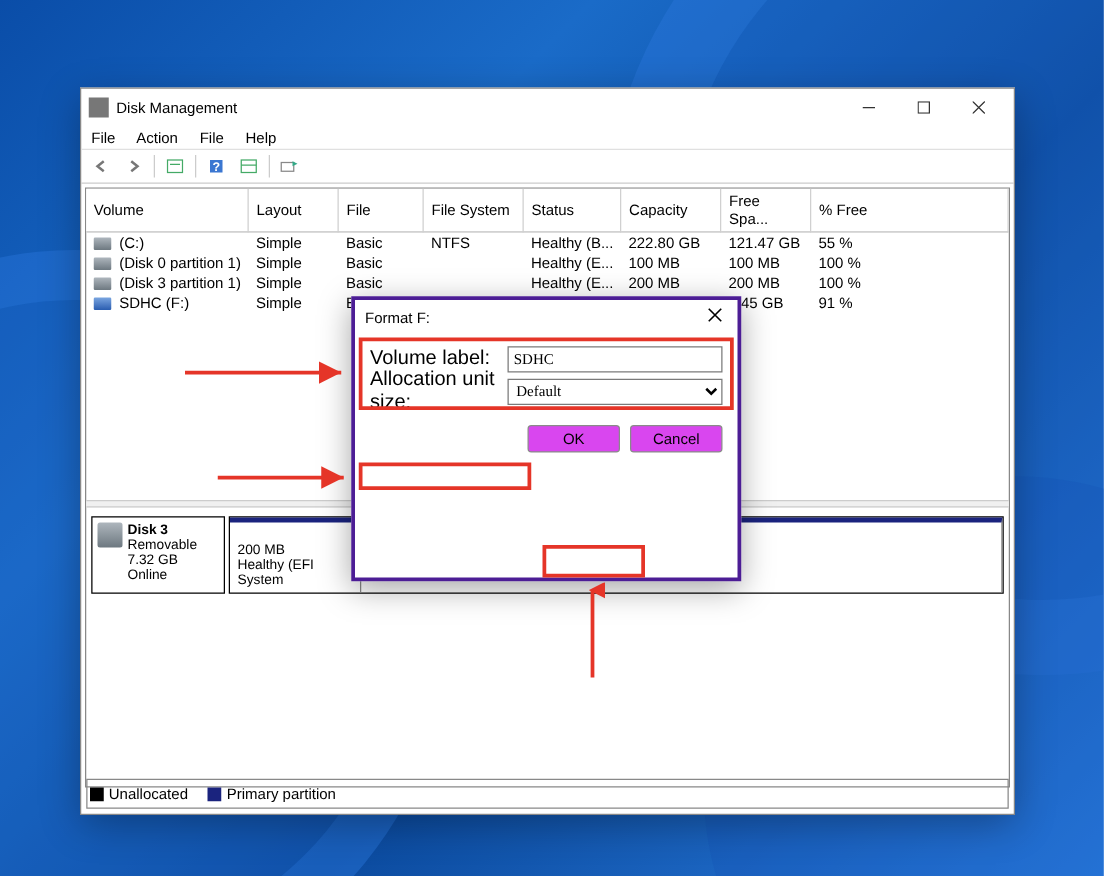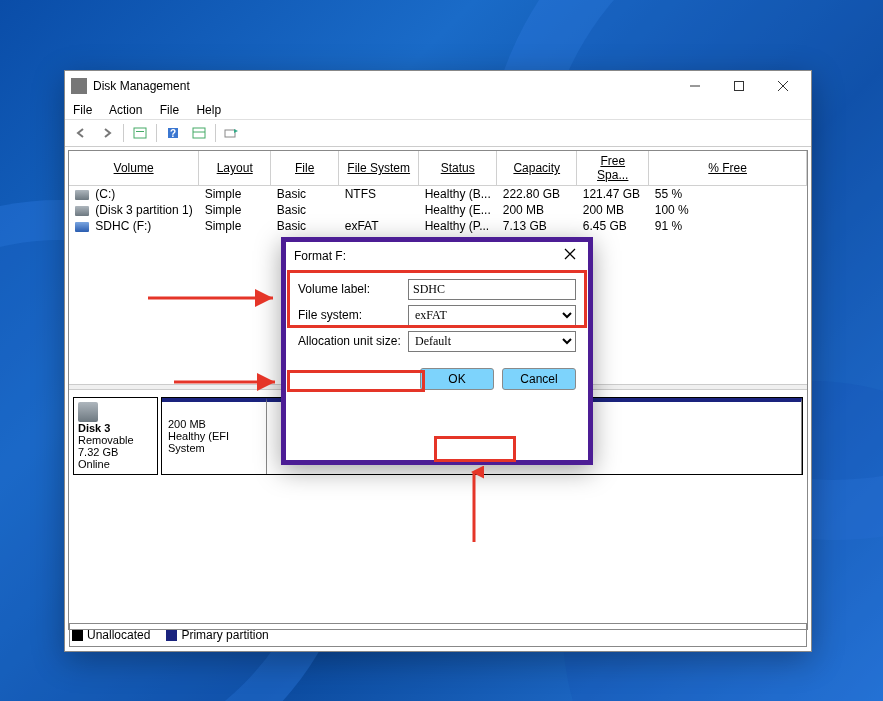--- a/index.html
+++ b/index.html
@@ -19,56 +19,56 @@
   .winbtn { width:44px; height:30px; display:flex; align-items:center; justify-content:center; color:#333; }
   .winbtn svg { width:10px; height:10px; }
   .menubar { padding:2px 8px; font-size:12px; }
   .menubar span { margin-right:14px; }
   .toolbar { padding:3px 6px; border-top:1px solid #e0e0e0; border-bottom:1px solid #ccc;
              display:flex; align-items:center; gap:6px; }
   .tbtn { width:20px; height:20px; display:flex; align-items:center; justify-content:center;
           border:1px solid transparent; }
   .content { border:1px solid #888; margin:3px; height:calc(100% - 100px); }
   table.grid { width:100%; border-collapse:collapse; font-size:12px; }
-  table.grid th { background:#fff; text-align:center; font-weight:400; padding:3px 6px;
-                  border-right:1px solid #d0d0d0; border-bottom:1px solid #d0d0d0;text-decoration:underline; }
+  table.grid th { background:#fff; text-align:left; font-weight:400; padding:3px 6px;
+                  border-right:1px solid #d0d0d0; border-bottom:1px solid #d0d0d0; }
   table.grid td { padding:1px 6px; white-space:nowrap; }
   .volicon { width:14px; height:10px; display:inline-block; margin-right:3px;
              background:linear-gradient(#aeb6bd,#6d7880); border-radius:1px; vertical-align:middle; }
   .volicon.blue { background:linear-gradient(#7aa5e0,#2a5db0); }
   .splitter { height:6px; background:#f0f0f0; border-top:1px solid #ccc; border-bottom:1px solid #ccc; }
   .diskpane { display:flex; padding:4px; gap:3px; }
-  .diskinfo { width:85px; border:1px solid #000; padding:4px; font-size:11px; display:flex;flex-direction:column; }
+  .diskinfo { width:107px; border:1px solid #000; padding:4px; font-size:11px; display:flex; }
   .diskinfo .dicon { width:20px; height:20px; margin-right:4px;
                      background:linear-gradient(#aeb6bd,#6d7880); border-radius:2px; }
   .parts { flex:1; display:flex; border:1px solid #000; }
   .part { padding:4px 6px; font-size:11px; border-right:1px solid #888; }
   .part.first { width:105px; border-top:4px solid #1a237e; }
   .part.rest { flex:1; border-top:4px solid #1a237e; }
   .legend { position:absolute; left:4px; right:4px; bottom:4px; border:1px solid #888;
             padding:4px 2px; font-size:12px; display:flex; gap:16px; }
   .sw { width:11px; height:11px; display:inline-block; vertical-align:middle; margin-right:4px; }
   .sw.black{background:#000;} .sw.blue{background:#1a237e;}
   
   .dialog { position:absolute; left:281px; top:237px; width:312px; height:228px; background:#fff;
-            border:5px solid #4c1d95; box-shadow:0 6px 24px rgba(0,0,0,0.35); }
+            border:3px solid #4c1d95; box-shadow:0 6px 24px rgba(0,0,0,0.35); }
   .dlg-title { display:flex; align-items:center; padding:6px 8px; font-size:12px; }
   .dlg-title span{flex:1;} .dlg-close{width:16px;height:16px;}
   .dlg-body { padding:6px 12px 10px; }
   .frow { display:flex; align-items:center; height:26px; }
-  .frow label { width:110px; font-size:12px; }
+  .frow label { width:110px; font-size:16px; }
   .frow .ctrl { flex:1; }
   .txt { width:100%; height:21px; border:1px solid #7a7a7a; padding:1px 4px; font:12px "Segoe UI"; }
   .sel { width:100%; height:21px; border:1px solid #7a7a7a; background:#fff; font:12px "Segoe UI"; padding:0 2px;}
   .chkrow { display:flex; align-items:center; gap:6px; margin-top:10px; font-size:12px; }
   .chkrow.dis { color:#8a8a8a; }
   .chkbox { width:13px; height:13px; border:1px solid #666; background:#fff; }
   .chkbox.dis { border-color:#bbb; background:#f3f3f3;}
   .dbtns { display:flex; justify-content:flex-end; gap:8px; margin-top:14px; }
-  .dbtn { width:74px; height:22px; border:1px solid #8a8a8a; background:#7dd3fc; text-align:center;
+  .dbtn { width:74px; height:22px; border:1px solid #8a8a8a; background:#d946ef; text-align:center;
           line-height:20px; font-size:12px; border-radius:3px;}
   
   .hl { position:absolute; border:3px solid #e53528; pointer-events:none; }
   .arrow { position:absolute; pointer-events:none; }
 </style>
 </head>
 <body>
 
 <div class="swirl s1"></div>
 <div class="swirl s2"></div>
@@ -161,20 +161,30 @@
             <td><span class="volicon"></span> (C:)</td>
             <td>Simple</td>
             <td>Basic</td>
             <td>NTFS</td>
             <td>Healthy (B...</td>
             <td>222.80 GB</td>
             <td>121.47 GB</td>
             <td>55 %</td>
           </tr>
           <tr>
+            <td><span class="volicon"></span> (Disk 0 partition 1)</td>
+            <td>Simple</td>
+            <td>Basic</td>
+            <td></td>
+            <td>Healthy (E...</td>
+            <td>100 MB</td>
+            <td>100 MB</td>
+            <td>100 %</td>
+          </tr>
+          <tr>
             <td><span class="volicon"></span> (Disk 3 partition 1)</td>
             <td>Simple</td>
             <td>Basic</td>
             <td></td>
             <td>Healthy (E...</td>
             <td>200 MB</td>
             <td>200 MB</td>
             <td>100 %</td>
           </tr>
           <tr>
@@ -223,24 +233,20 @@
   <div class="dlg-title">
     <span>Format F:</span>
     <div class="dlg-close"><svg viewBox="0 0 12 12" width="12" height="12">
           <path d="M1 1l10 10M11 1L1 11" stroke="#000" stroke-width="1.3"></path>
         </svg></div>
   </div>
   <div class="dlg-body">
     <div class="frow">
       <label>Volume label:</label>
       <div class="ctrl"><input class="txt" value="SDHC" style=""></div>
-    </div>
-    <div class="frow">
-      <label>File system:</label>
-      <div class="ctrl"><select class="sel"><option>exFAT</option></select></div>
     </div>
     <div class="frow">
       <label>Allocation unit size:</label>
       <div class="ctrl"><select class="sel"><option>Default</option></select></div>
     </div>
     <div class="dbtns">
       <div class="dbtn">OK</div>
       <div class="dbtn">Cancel</div>
     </div>
   </div>

